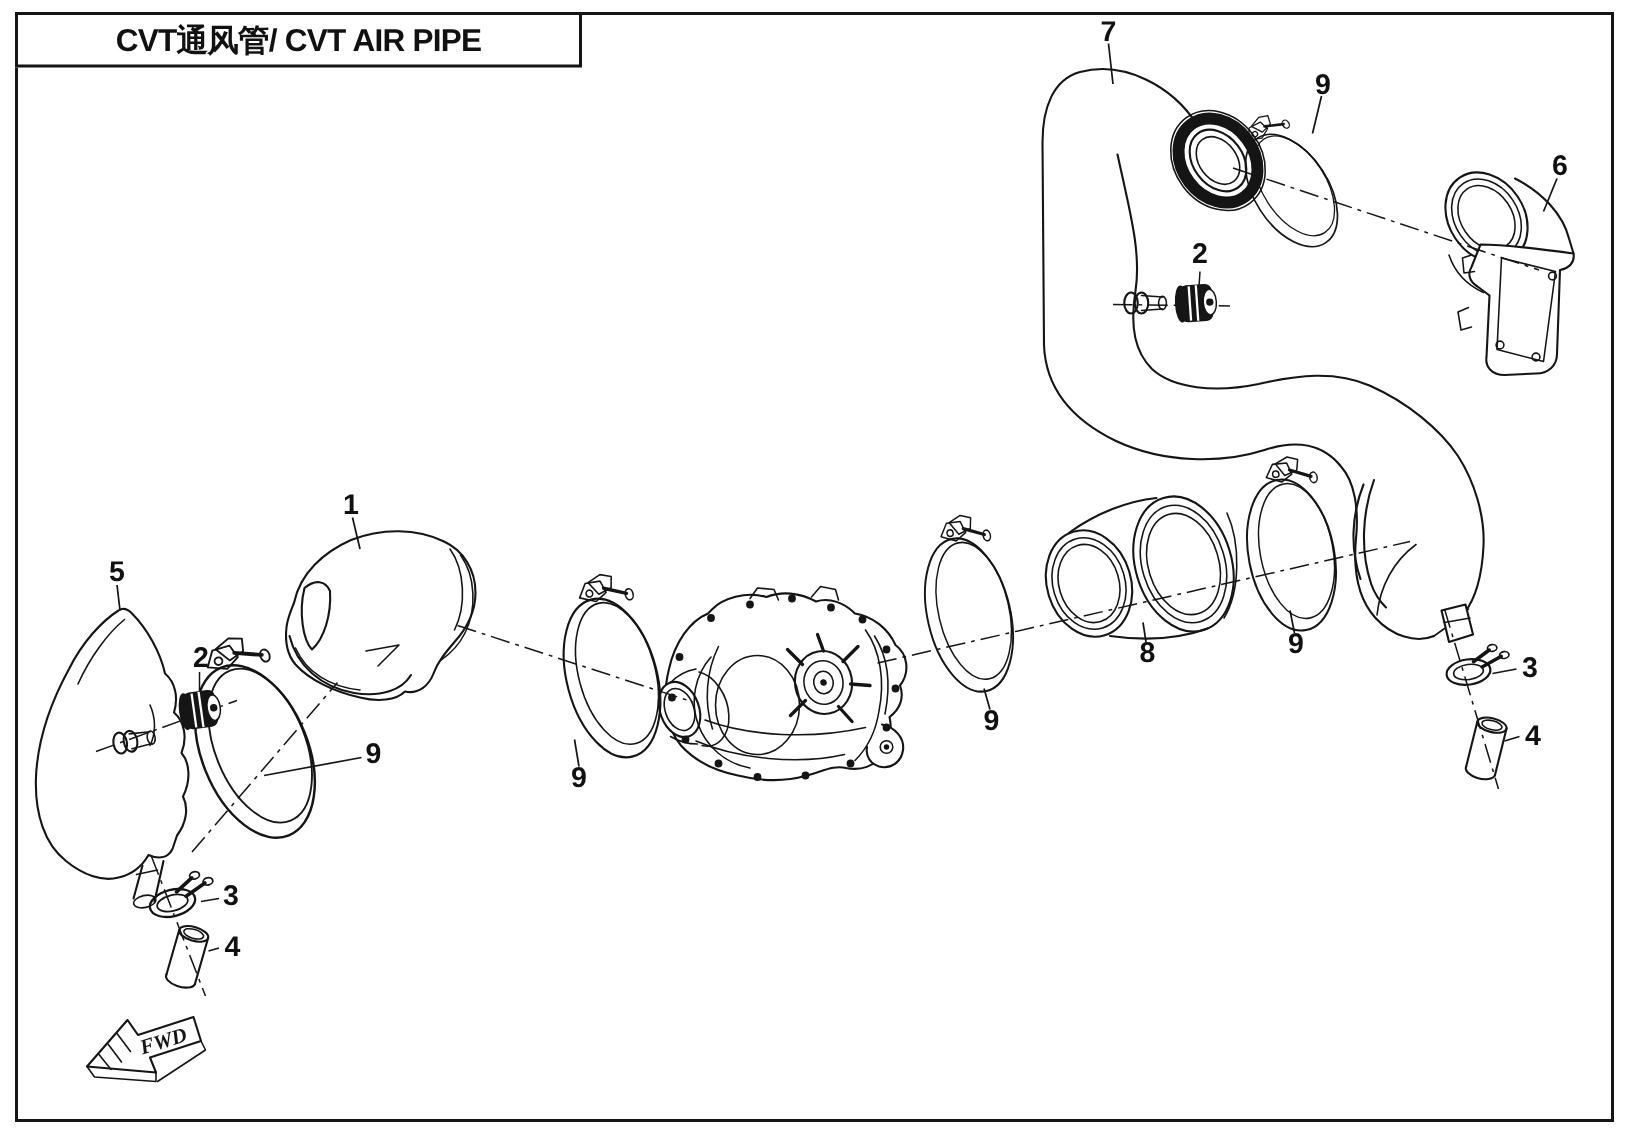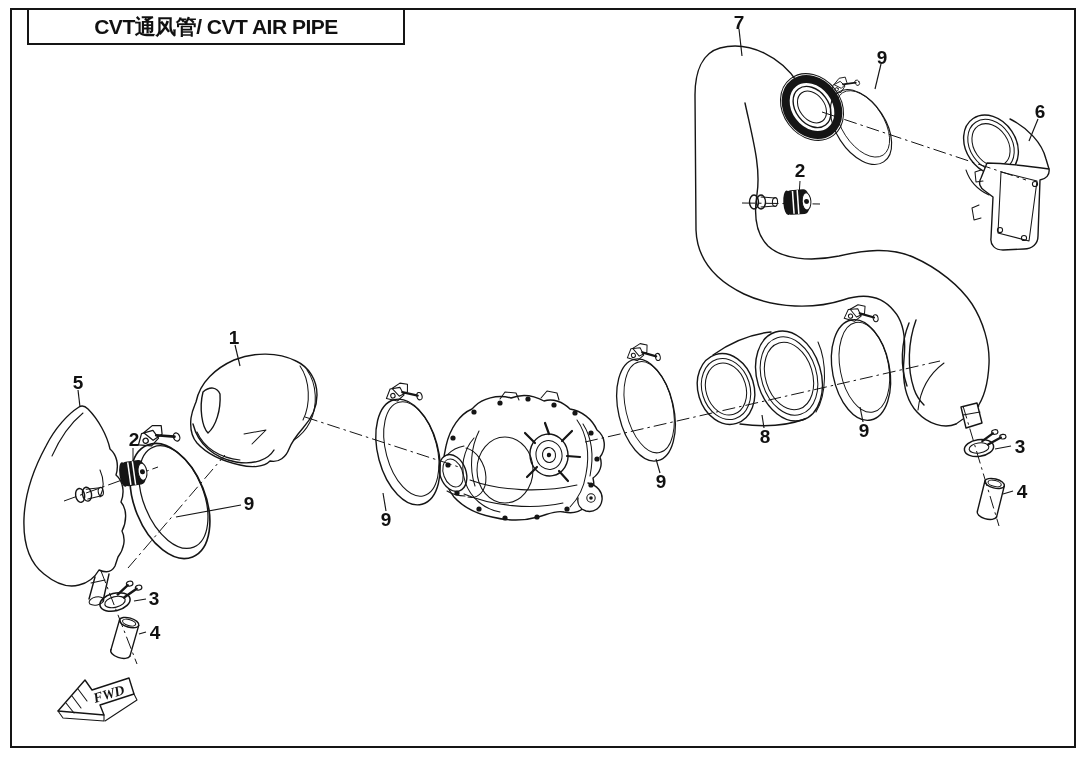--- a/index.html
+++ b/index.html
@@ -1,20 +1,20 @@
 <!DOCTYPE html>
 <html><head>
 <meta charset="utf-8">
 <style>
   html,body{margin:0;padding:0;background:#e8e8e8;}
   .stage{position:relative;width:1090px;height:760px;background:#ffffff;margin:0 auto;
          font-family:"Liberation Sans",sans-serif;overflow:hidden;}
   .frame{position:absolute;left:10px;top:8px;width:1066px;height:740px;
          border:2px solid #151515;box-sizing:border-box;}
-  .title-box{position:absolute;left:27px;top:8px;width:378px;height:37px;
+  .title-box{position:absolute;left:10px;top:8px;width:378px;height:37px;
          border:2px solid #151515;box-sizing:border-box;display:flex;
          align-items:center;justify-content:center;background:#fff;}
   .title-box span{font-size:21px;font-weight:bold;color:#111;letter-spacing:-0.5px;white-space:nowrap;}
   svg.art{position:absolute;left:0;top:0;width:1090px;height:760px;}
   svg.art *{vector-effect:none;}
   .ln{stroke:#151515;fill:none;stroke-width:1.4;stroke-linecap:round;stroke-linejoin:round;}
   .thin{stroke-width:1.05;}
   .thick{stroke-width:2.2;}
   .fillw{fill:#ffffff;}
   .fillk{fill:#151515;stroke:none;}

